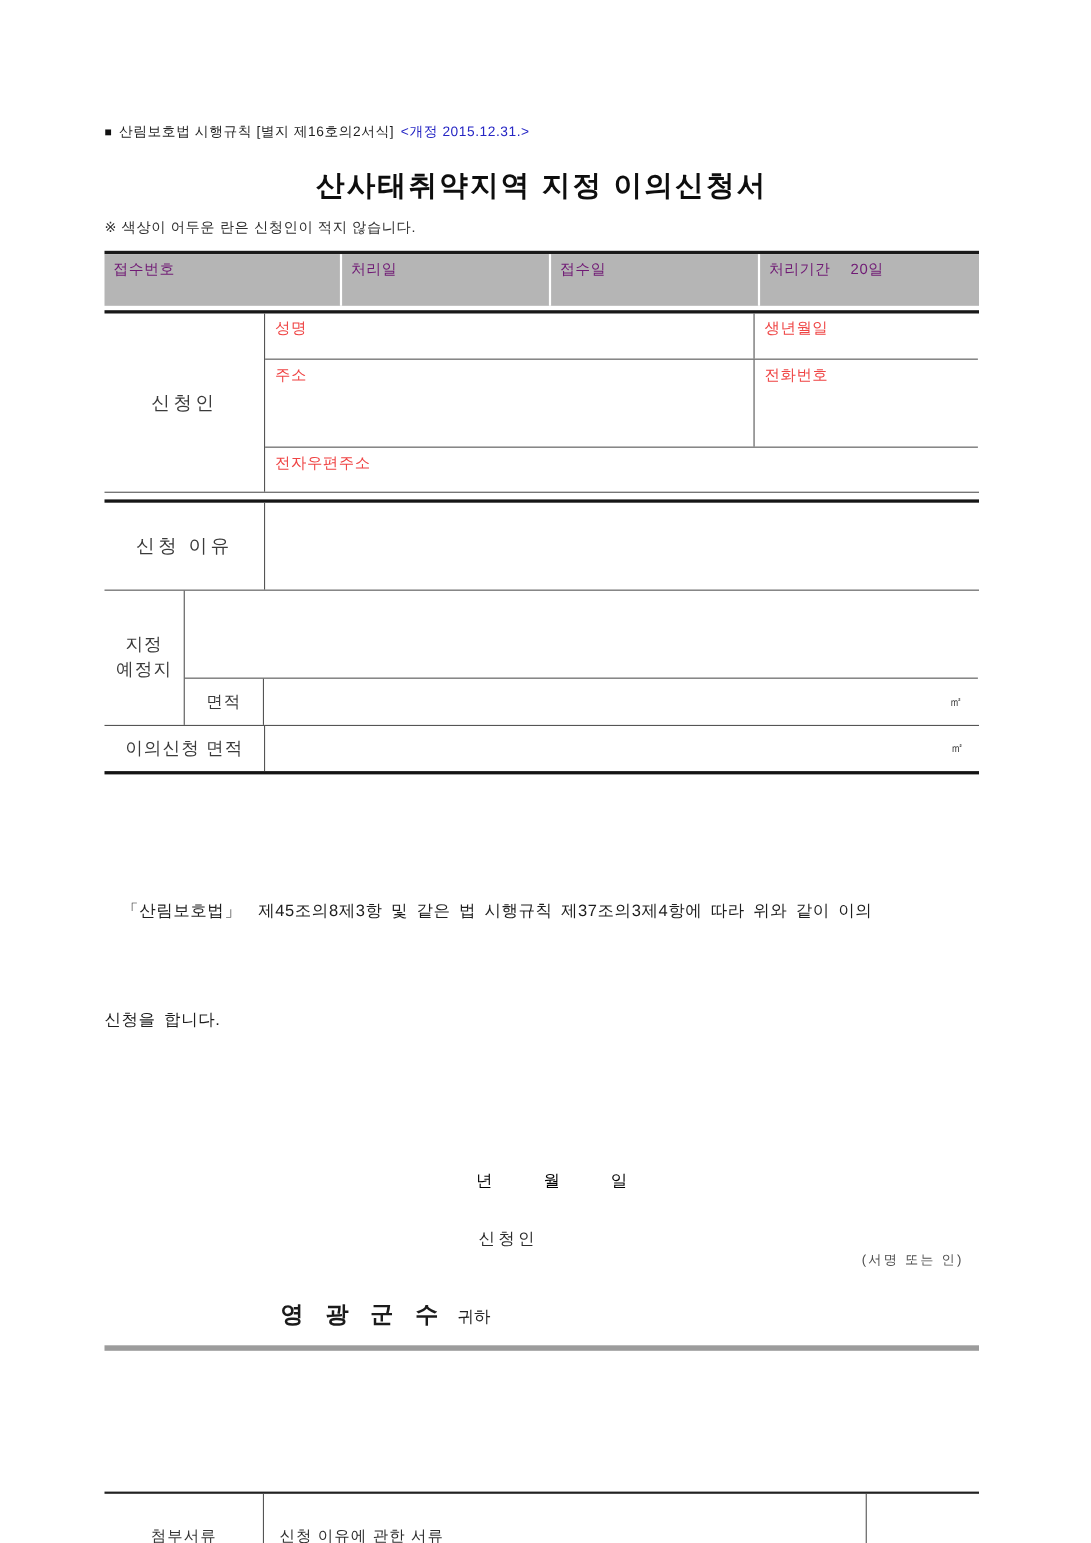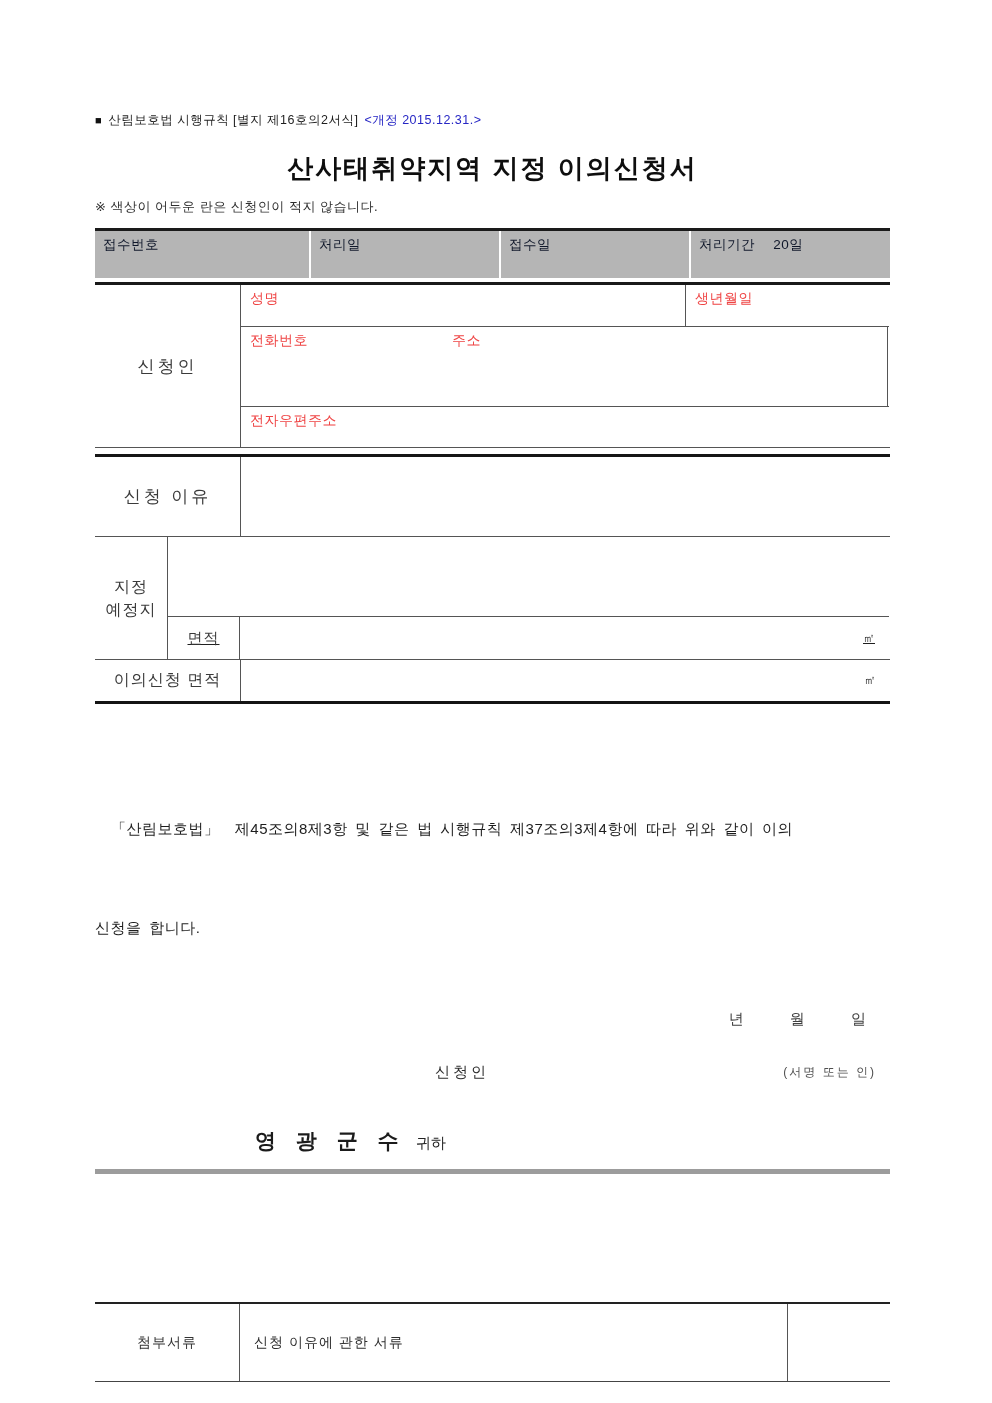--- a/index.html
+++ b/index.html
@@ -16,21 +16,21 @@
   .notice .bullet { font-size:11px; margin-right:6px; color:#111; }
   .notice .rev { color:#2626c4; margin-left:6px; }
 
   .title { margin-top:22px; text-align:center; font-size:26px; font-weight:800;
            letter-spacing:2px; color:#0e0e0e; }
   .note { margin-top:12px; font-size:13px; color:#2e2e2e; letter-spacing:0.5px; }
 
   
   .receipt-row { margin-top:12px; display:flex; border-top:3px solid #1a1a1a; }
   .receipt-cell { background:#b5b5b5; height:47px; padding:5px 8px; font-size:13.5px;
-                  color:#0f172a; letter-spacing:0.5px; }
+                  color:#701a75; letter-spacing:0.5px; }
   .rc1 { width:216px; border-right:2px solid #fff; }
   .rc2 { width:190px; border-right:2px solid #fff; }
   .rc3 { width:190px; border-right:2px solid #fff; }
   .rc4 { width:199px; }
   .rc4 .val { margin-left:14px; }
 
   
   .app-table { margin-top:4px; border-top:3px solid #191919; border-bottom:1px solid #555; display:flex; }
   .vlabel { display:flex; align-items:center; justify-content:center;
             font-size:17px; color:#3a3a3a; letter-spacing:3px; }
@@ -47,40 +47,40 @@
   .reason-table { margin-top:6px; border-top:3px solid #161616; }
   .row-reason { display:flex; height:80px; border-bottom:1px solid #555; }
   .reason-label { width:146px; border-right:1px solid #555; }
   .row-content { flex:1; }
   .row-sitegrp { display:flex; border-bottom:1px solid #555; }
   .site-group { width:73px; border-right:1px solid #555; display:flex; flex-direction:column;
                 align-items:center; justify-content:center; font-size:16px; color:#3a3a3a;
                 letter-spacing:1px; line-height:23px; }
   .site-right { width:721px; }
   .site-r1 { display:flex; height:80px; border-bottom:1px solid #555; }
-  .site-r2 { display:flex; height:42px;text-decoration:underline; }
+  .site-r2 { display:flex; height:42px; }
   .sub-label { width:72px; border-right:1px solid #555; display:flex; align-items:center;
                justify-content:center; font-size:15px; color:#3a3a3a; letter-spacing:1px; }
   .unit-cell { flex:1; display:flex; align-items:center; justify-content:flex-end;
                padding-right:14px; font-size:12px; color:#333; }
   .row-obj { display:flex; height:44px; border-bottom:3px solid #141414; }
   .obj-label { width:146px; border-right:1px solid #555; font-size:16px; letter-spacing:1px; }
 
   
   .statement { margin-top:42px; font-size:15px; color:#1d1d1d; line-height:33px;
                letter-spacing:0.5px; word-spacing:3px; white-space:pre-wrap; }
   .statement .l1 { padding-left:16px; }
 
   
-  .date-line { text-align:right; padding-right:24px; font-size:15px; color:#404040; }
+  .date-line { margin-top:54px; text-align:center; padding-right:24px; font-size:15px; color:#000000; }
   .date-line span { margin-left:42px; }
   .sig-row { margin-top:32px; position:relative; height:42px; }
   .sig-applicant { position:absolute; left:340px; top:2px; font-size:15px;
                    letter-spacing:3px; color:#2c2c2c; }
-  .sig-note { position:absolute; right:14px; top:3px; font-size:12px; color:#4f4f4f;
+  .sig-note { position:absolute; right:14px; top:22px; font-size:12px; color:#4f4f4f;
               letter-spacing:2px; }
   .addressee { margin-top:24px; padding-left:160px; }
   .addr-name { font-size:21px; font-weight:bold; letter-spacing:7px; color:#1b1b1b; }
   .addr-suffix { font-size:15px; color:#222; margin-left:6px; }
   .gray-rule { margin-top:14px; height:5px; background:#9c9c9c; }
 
   
   .attach-table { margin-top:128px; display:flex; border-top:2px solid #222;
                   border-bottom:1px solid #444; height:80px; }
   .attach-label { width:145px; border-right:1px solid #555; display:flex; align-items:center;
@@ -120,22 +120,22 @@
   </div>
 
   <div class="app-table">
     <div class="app-label vlabel">신청인</div>
     <div class="app-fields">
       <div class="app-r1">
         <div class="fcell fc-left">성명</div>
         <div class="fcell fc-right">생년월일</div>
       </div>
       <div class="app-r2">
+        <div class="fcell fc-left">주소</div>
         <div class="fcell fc-right">전화번호</div>
-        <div class="fcell fc-left">주소</div>
       </div>
       <div class="app-r3 fcell">전자우편주소</div>
     </div>
   </div>
 
   <div class="reason-table">
     <div class="row-reason">
       <div class="reason-label vlabel">신청 이유</div>
       <div class="row-content"></div>
     </div>

